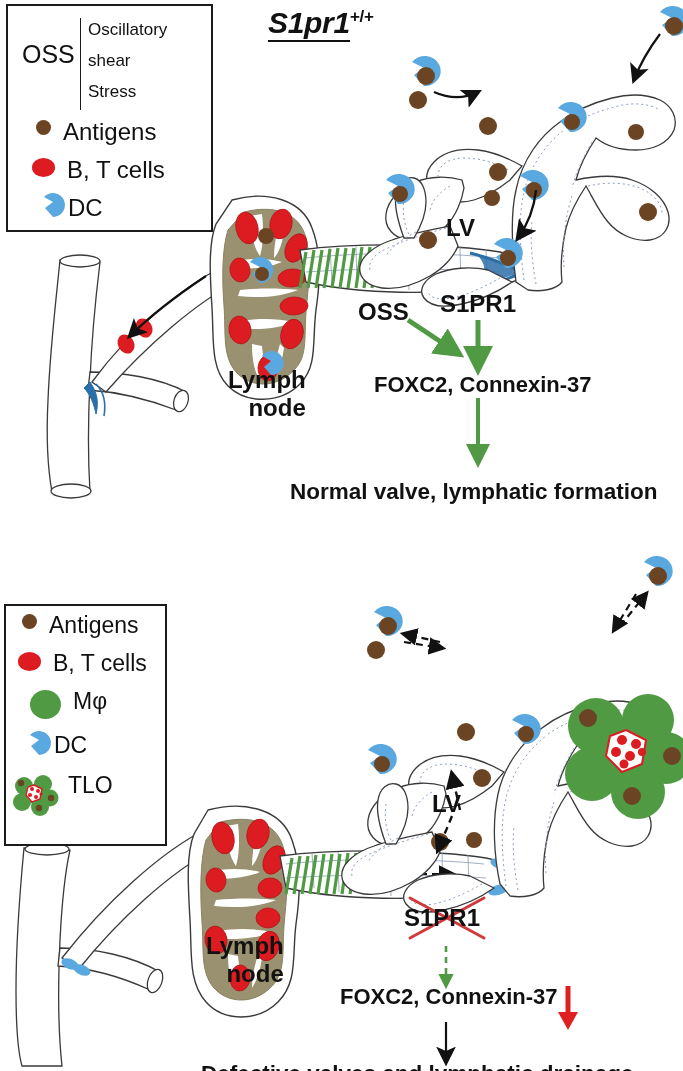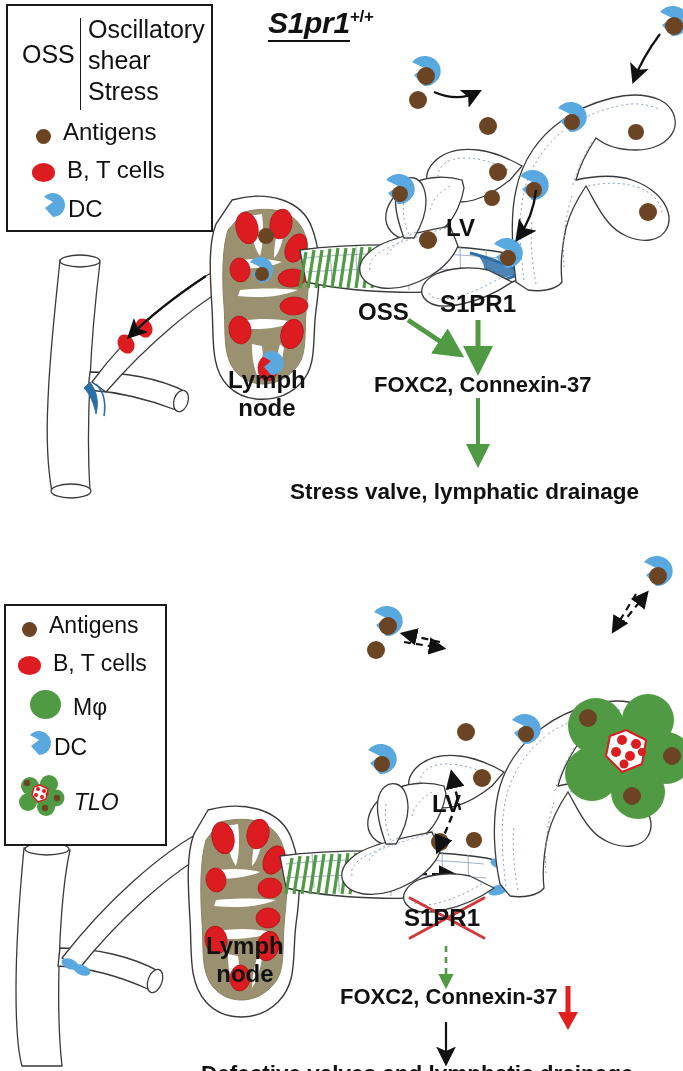--- a/index.html
+++ b/index.html
@@ -9,42 +9,42 @@
   #panel-top{top:0;height:540px;}
   #panel-bottom{top:560px;height:511px;}
 
   .legend{position:absolute;border:2px solid #1a1a1a;background:#fff;box-sizing:border-box;}
   #legend-top{left:6px;top:4px;width:207px;height:228px;}
   #legend-bottom{left:4px;top:44px;width:163px;height:242px;}
 
   .oss-row{position:absolute;left:10px;top:6px;width:185px;height:104px;}
   .oss-abbr{position:absolute;left:4px;top:30px;font-size:25px;line-height:1;}
   .oss-rule{position:absolute;left:62px;top:6px;width:1px;height:92px;background:#1a1a1a;}
-  .oss-full{position:absolute;left:70px;top:2px;font-size:25px;line-height:31px;white-space:pre-line;}
-
-  .leg-item{position:absolute;display:flex;align-items:flex-end;}
+  .oss-full{position:absolute;left:70px;top:2px;font-size:17px;line-height:31px;white-space:pre-line;}
+
+  .leg-item{position:absolute;display:flex;align-items:flex-start;}
   .leg-label{font-size:24px;line-height:1;margin-left:12px;white-space:nowrap;}
   .leg-label.small{font-size:23px;}
 
   .glyph{position:relative;flex:0 0 auto;}
   .g-antigen{width:15px;height:15px;border-radius:50%;background:#6b4423;}
   .g-bt{width:23px;height:19px;border-radius:50%;background:#dd1c22;}
   .g-mphi{width:31px;height:29px;border-radius:50%;background:#4f9a43;}
   .g-dc{width:24px;height:25px;}
   .g-tlo{width:44px;height:40px;}
 
   .title{position:absolute;font-style:italic;font-weight:bold;font-size:30px;
          letter-spacing:-.3px;white-space:nowrap;text-align:center;}
   .title .sup{font-size:17px;vertical-align:super;font-style:normal;font-weight:bold;}
   .title .sup.it{font-style:italic;}
   .title .ul{border-bottom:2.4px solid #111;padding-bottom:1px;}
 
   .lbl{position:absolute;white-space:nowrap;line-height:1;font-weight:bold;}
   .lbl-lv{font-size:24px;}
-  .lbl-node{font-size:24px;text-align:center;line-height:28px;}
+  .lbl-node{font-size:24px;text-align:right;line-height:28px;}
   .lbl-oss{font-size:24px;}
   .lbl-s1pr1{font-size:24px;}
   .lbl-genes{font-size:22px;}
   .lbl-out{font-size:22.5px;text-align:center;line-height:28px;}
 
   svg{position:absolute;left:0;top:0;overflow:visible;}
 </style>
 </head>
 <body>
 
@@ -292,21 +292,21 @@
   <div class="title" style="left:268px;top:6px;">
     <span class="ul"><span>S1pr1</span></span><span class="sup">+/+</span>
   </div>
 
   <div class="lbl lbl-lv" style="left:446px;top:216px;">LV</div>
   <div class="lbl lbl-node" style="left:228px;top:366px;white-space:pre-line;">Lymph
 node</div>
   <div class="lbl lbl-oss" style="left:358px;top:300px;">OSS</div>
   <div class="lbl lbl-s1pr1" style="left:440px;top:292px;">S1PR1</div>
   <div class="lbl lbl-genes" style="left:374px;top:374px;">FOXC2, Connexin-37</div>
-  <div class="lbl lbl-out" style="left:290px;top:478px;">Stress valve, lymphatic drainage</div>
+  <div class="lbl lbl-out" style="left:290px;top:478px;">Normal valve, lymphatic formation</div>
 </div>
 
 <div class="panel" id="panel-bottom">
 
   <svg width="683" height="511">
     <defs>
       <marker id="ah-black2" markerWidth="9" markerHeight="9" refX="7" refY="4.5" orient="auto">
         <path d="M0,0 L9,4.5 L0,9 L2,4.5 Z" fill="#111"></path>
       </marker>
       <marker id="ah-green2" markerWidth="6" markerHeight="6" refX="4" refY="3" orient="auto">
@@ -528,21 +528,21 @@
       <span class="leg-label small">Mφ</span>
     </div>
     <div class="leg-item" style="left:12px;top:128px;">
       <span class="glyph g-dc">
         <svg width="24" height="25">
             <path d="M12,1 a12,12 0 1,1 9,20 l-8,-9 l8,-6 Z" fill="#5aa8e0"></path>
           </svg>
       </span>
       <span class="leg-label small">DC</span>
     </div>
-    <div class="leg-item" style="left:12px;top:168px;font-style:italic;">
+    <div class="leg-item" style="left:6px;top:168px;">
       <span class="glyph g-tlo">
         <svg width="44" height="40" viewBox="0 0 44 40">
           <g fill="#4f9a43">
             <circle cx="12" cy="12" r="9"></circle>
               <circle cx="31" cy="10" r="9"></circle>
             <circle cx="38" cy="24" r="8.5"></circle>
               <circle cx="28" cy="33" r="9"></circle>
             <circle cx="10" cy="28" r="9"></circle>
               <circle cx="22" cy="20" r="10"></circle>
           </g>

